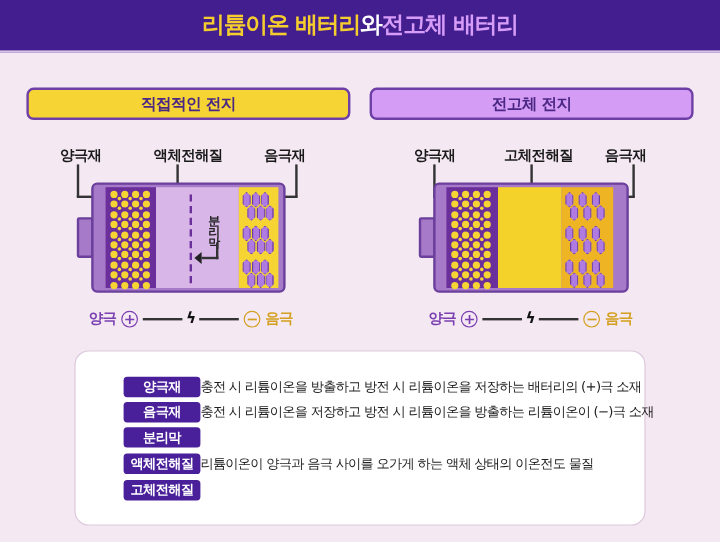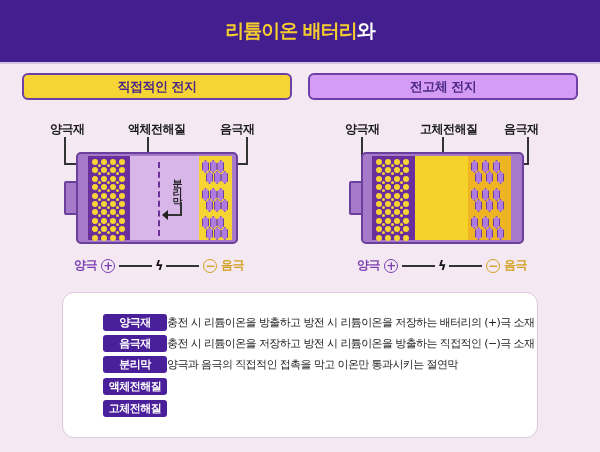--- a/index.html
+++ b/index.html
@@ -4,21 +4,21 @@
 <style>
   * { box-sizing: border-box; margin: 0; padding: 0; }
   html, body { width: 600px; height: 452px; overflow: hidden; }
   body {
     background: #f4e8f3;
     font-family: "DejaVu Sans", "Liberation Sans", sans-serif;
     position: relative;
     color: #222;
   }
   .topbar {
-    position: absolute; left: 0; top: 0; width: 600px; height: 64px;
+    position: absolute; left: 0; top: 0; width: 600px; height: 44px;
     background: #421e8f;
     display: flex; align-items: center; justify-content: center;
     font-size: 19px; font-weight: bold; letter-spacing: -1px;
     border-bottom: 2px solid #d6c4e6;
   }
   .topbar .y { color: #f5ce2e; }
   .topbar .w { color: #ffffff; }
   .topbar .p { color: #d79cf7; }
 
   .section-banner {
@@ -88,20 +88,21 @@
     display: flex; align-items: center; justify-content: center; letter-spacing: -0.5px;
   }
   .desc { font-size: 11px; color: #222; letter-spacing: -0.6px; white-space: nowrap; }
 </style>
 </head>
 <body>
 
 <div class="topbar">
   <span class="y">리튬이온 배터리</span>
   <span class="w">와 </span>
+  <span class="p">전고체 배터리</span>
 </div>
 
 <div class="section-banner banner-left">직접적인 전지</div>
 
 <div class="label" style="left:50px;top:121px;">양극재</div>
 <div class="label" style="left:128px;top:121px;">액체전해질</div>
 <div class="label" style="left:220px;top:121px;">음극재</div>
 
 <div class="line" style="left:64px;top:137px;width:2px;height:27px;"></div>
 <div class="line" style="left:64px;top:163px;width:26px;height:2px;"></div>
@@ -345,25 +346,25 @@
   <span class="pole-neg">음극</span>
 </div>
 
 <div class="legend">
   <div class="legend-row" style="top:21px;">
     <div class="badge">양극재</div>
     <div class="desc">충전 시 리튬이온을 방출하고 방전 시 리튬이온을 저장하는 배터리의 (+)극 소재</div>
   </div>
   <div class="legend-row" style="top:42px;">
     <div class="badge">음극재</div>
-    <div class="desc">충전 시 리튬이온을 저장하고 방전 시 리튬이온을 방출하는 직접적인 (−)극 소재</div>
+    <div class="desc">충전 시 리튬이온을 저장하고 방전 시 리튬이온을 방출하는 리튬이온이 (−)극 소재</div>
   </div>
   <div class="legend-row" style="top:63px;">
     <div class="badge">분리막</div>
-    <div class="desc">양극과 음극의 직접적인 접촉을 막고 이온만 통과시키는 절연막</div>
   </div>
   <div class="legend-row" style="top:85px;">
     <div class="badge">액체전해질</div>
+    <div class="desc">리튬이온이 양극과 음극 사이를 오가게 하는 액체 상태의 이온전도 물질</div>
   </div>
   <div class="legend-row" style="top:107px;">
     <div class="badge">고체전해질</div>
   </div>
 </div>
 
 </body></html>

